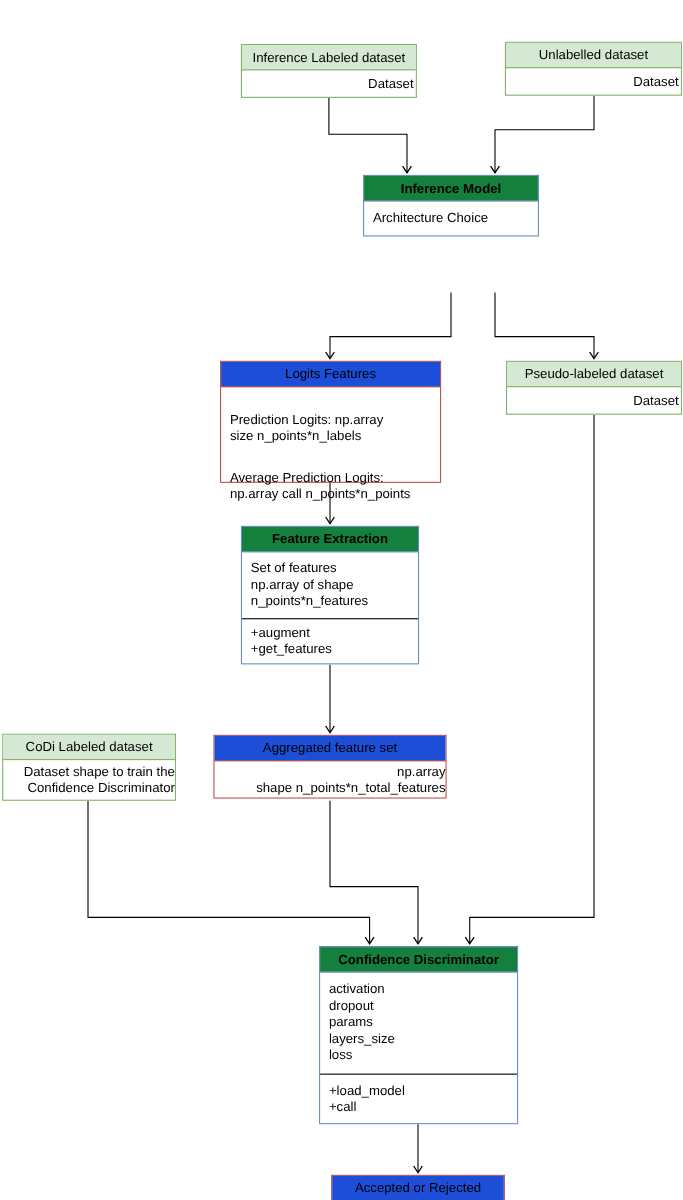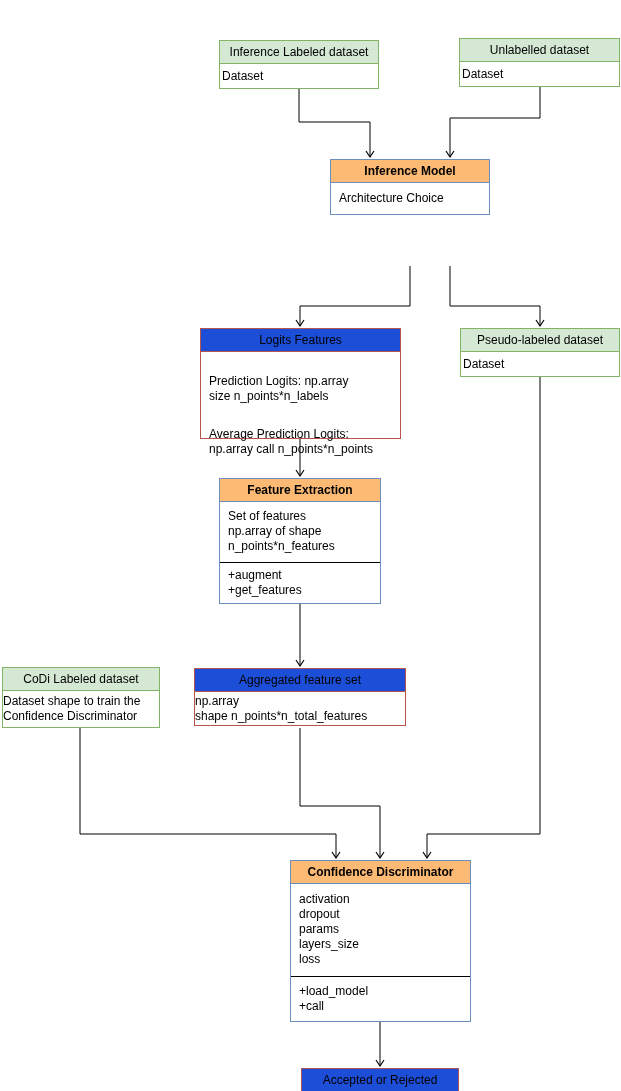--- a/index.html
+++ b/index.html
@@ -13,25 +13,25 @@
   svg.edges polyline { fill:none; stroke:#000; stroke-width:1; }
 
   .node { position:absolute; box-sizing:border-box; background:#fff; }
   .node.green { border:1px solid #82b366; }
   .node.blue  { border:1px solid #6c8ebf; }
   .node.red   { border:1px solid #b85450; }
 
   .hdr { height:22px; line-height:22px; text-align:center; padding:0 2px;
          white-space:nowrap; overflow:hidden; }
   .green .hdr { background:#d5e8d4; border-bottom:1px solid #82b366; }
-  .blue  .hdr { background:#fdba74; border-bottom:1px solid #6c8ebf; font-weight:bold; }
+  .blue  .hdr { background:#15803d; border-bottom:1px solid #6c8ebf; font-weight:bold; }
   .red   .hdr { background:#1d4ed8; border-bottom:1px solid #b85450; }
 
   .sec { white-space:pre-line; line-height:15px; box-sizing:border-box; }
-  .sec.center { text-align:left; }
+  .sec.center { text-align:right; }
   .sec.left   { text-align:left; padding-left:8px; padding-right:6px; }
   .divider { border-top:1px solid #000; }
 
   
   .body-single { height:24px; line-height:24px; padding:0 2px; }
   .n-infmodel .attrs { height:31px; padding-top:8px; }
   .n-infmodel .methods { padding:1px 0 2px 0; }
   .n-infmodel .methods .m { padding:5px 8px; text-align:left; }
   .n-logits .body { height:86px; padding:7px 8px 0 8px; }
   .n-logits .para { margin:0 0 8px 0; }

